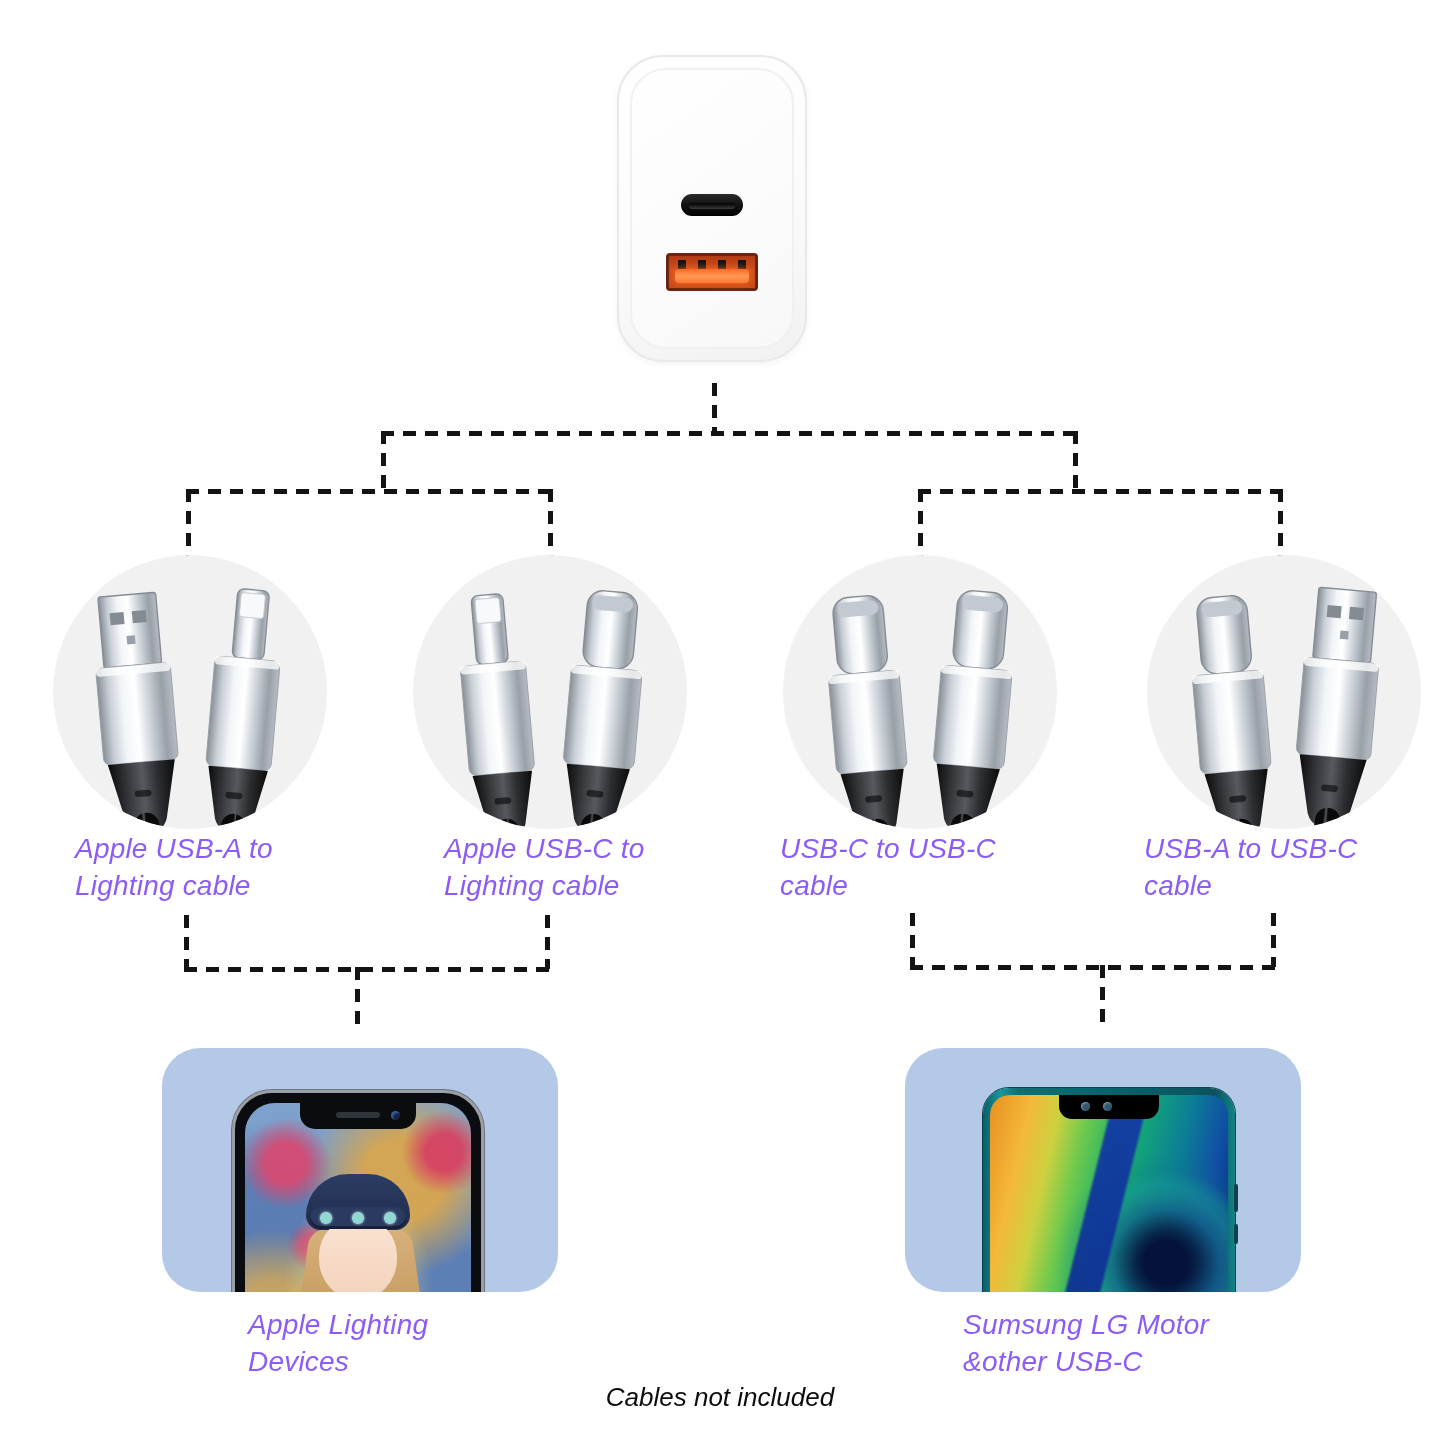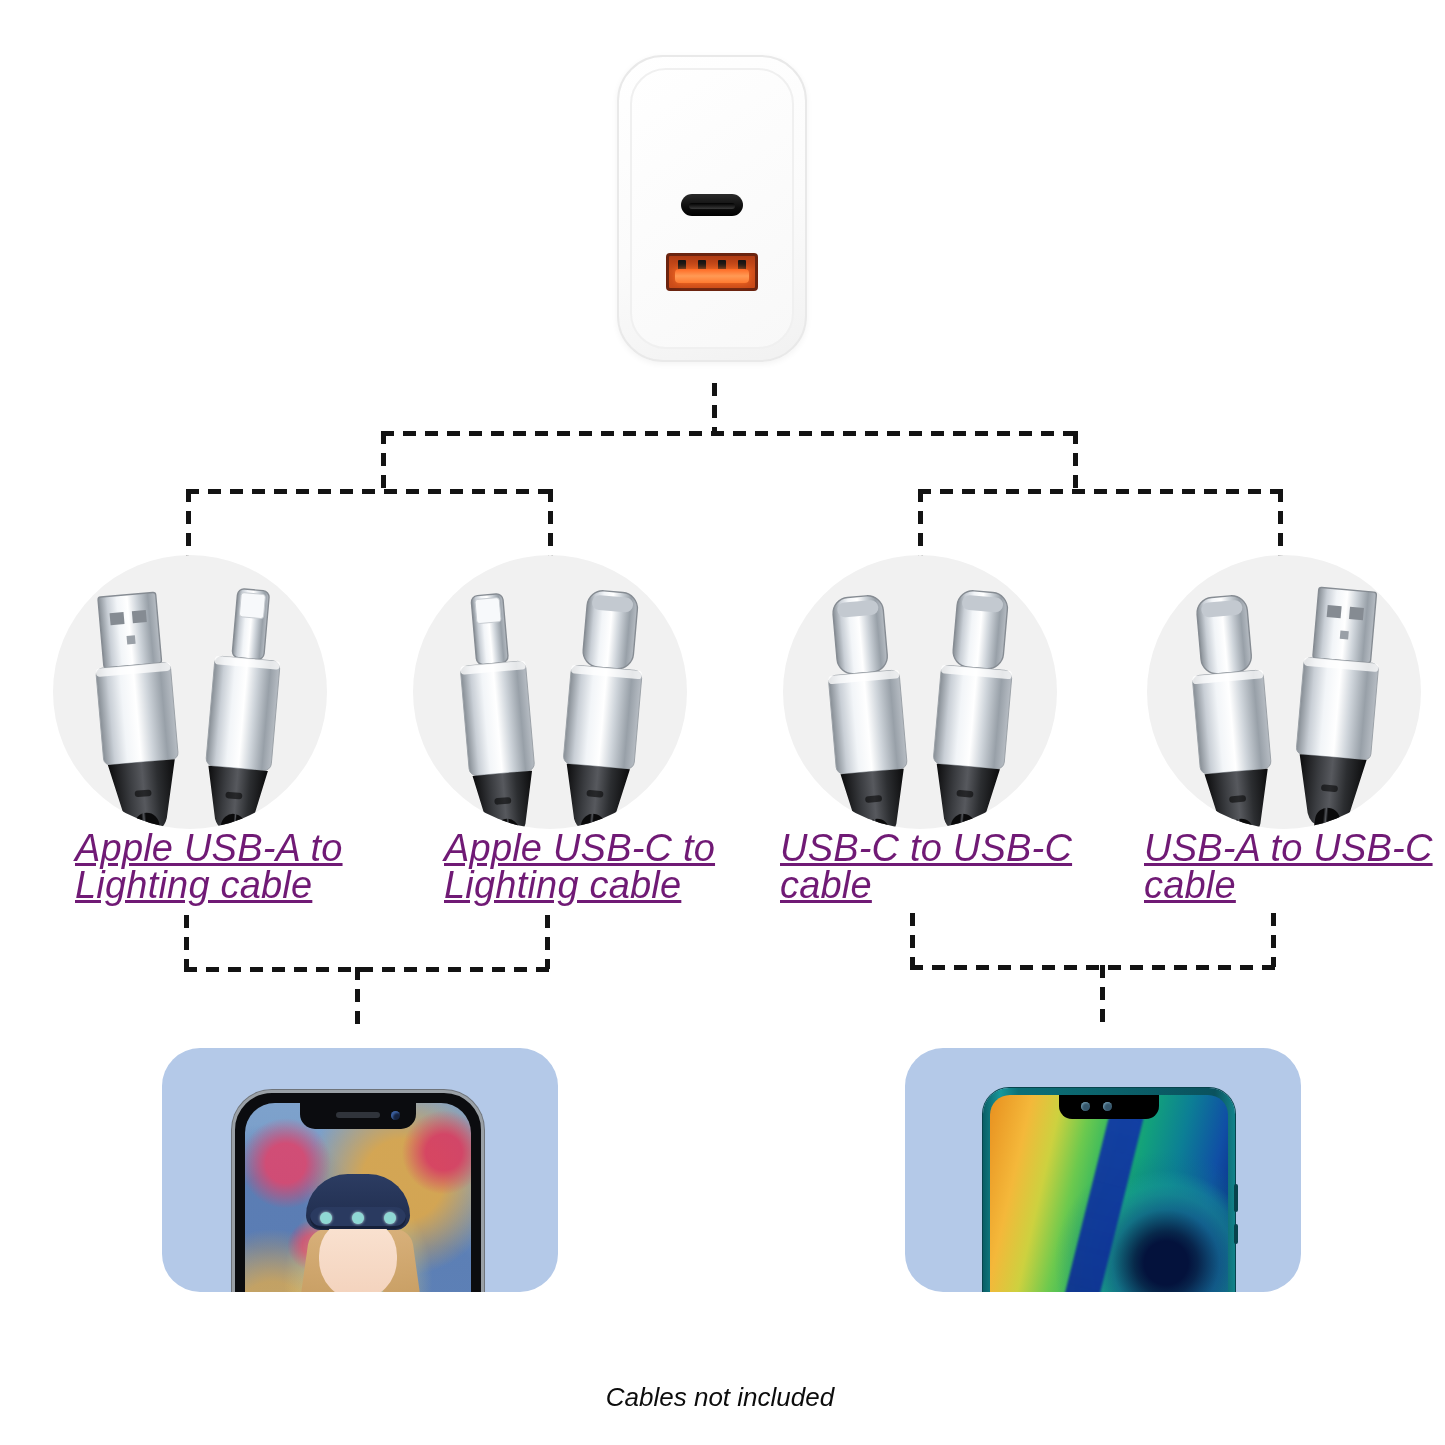--- a/index.html
+++ b/index.html
@@ -31,22 +31,22 @@
     background:linear-gradient(180deg,#ff6a24,#ff9a55 50%,#ff7a30);box-shadow:0 0 7px rgba(255,116,40,.9);}
 
   
   .cable-circle{position:absolute;width:274px;height:274px;border-radius:50%;background:#f1f1f1;overflow:hidden;}
   .connectors{display:flex;justify-content:center;gap:12px;padding-top:26px;}
   .connector{width:112px;height:290px;flex:0 0 auto;}
   .connectors .connector:first-child{transform:rotate(-5deg) translateY(5px);transform-origin:50% 10%;}
   .connectors .connector:last-child{transform:rotate(5deg);transform-origin:50% 10%;}
 
   
-  .lbl{position:absolute;font-style:italic;font-size:38px;line-height:37px;white-space:pre-line;
-       letter-spacing:.2px;color:#701a75;text-decoration:underline;}
+  .lbl{position:absolute;font-style:italic;font-size:28px;line-height:37px;white-space:pre-line;
+       letter-spacing:.2px;color:#8b5cf6;}
   .footnote{position:absolute;left:520px;top:1382px;width:400px;text-align:center;
        font-style:italic;font-size:26px;color:#0c0c0c;}
 
   
   .device-box{position:absolute;top:1048px;width:396px;height:244px;border-radius:38px;overflow:hidden;}
 
   
   .iphone{position:absolute;left:70px;top:42px;width:252px;height:280px;border-radius:40px;
     background:#0b0c0f;border:3px solid #9aa0a6;box-sizing:border-box;box-shadow:0 0 0 1px #6f747a;}
   .iphone-screen{position:absolute;left:10px;top:10px;right:10px;bottom:-10px;border-radius:30px;overflow:hidden;
@@ -302,16 +302,20 @@
       </div>
       <div class="huawei-notch" data-interactable="false">
         <div class="cam" style="left:22px;" data-interactable="false"></div>
         <div class="cam" style="left:44px;" data-interactable="false"></div>
       </div>
       <div class="huawei-btn" style="top:96px;" data-interactable="false"></div>
       <div class="huawei-btn" style="top:136px;height:20px;" data-interactable="false"></div>
     </div>
   </div>
 
+  <div class="lbl" style="left:248px;top:1306px;" data-interactable="false">Apple Lighting
+Devices</div>
+  <div class="lbl" style="left:963px;top:1306px;" data-interactable="false">Sumsung LG Motor
+&amp;other USB-C</div>
 
   <div class="footnote" data-interactable="false">Cables not included</div>
 
 </div>
 
 </body></html>

